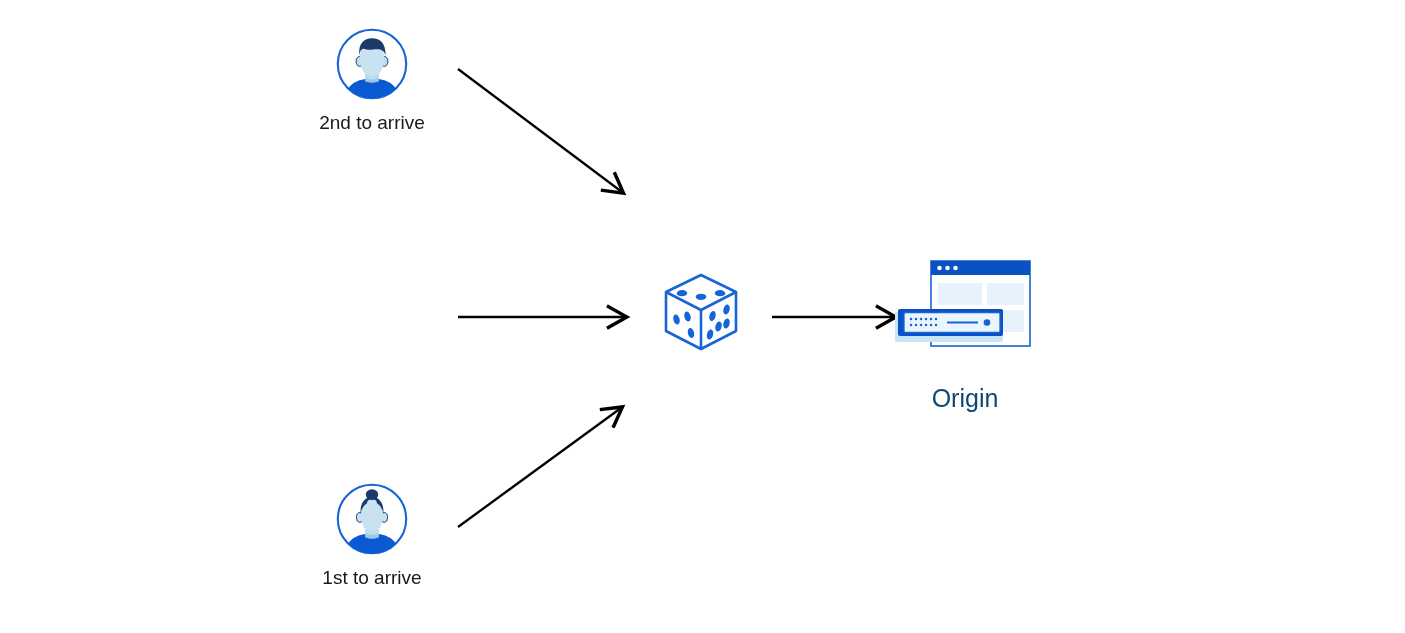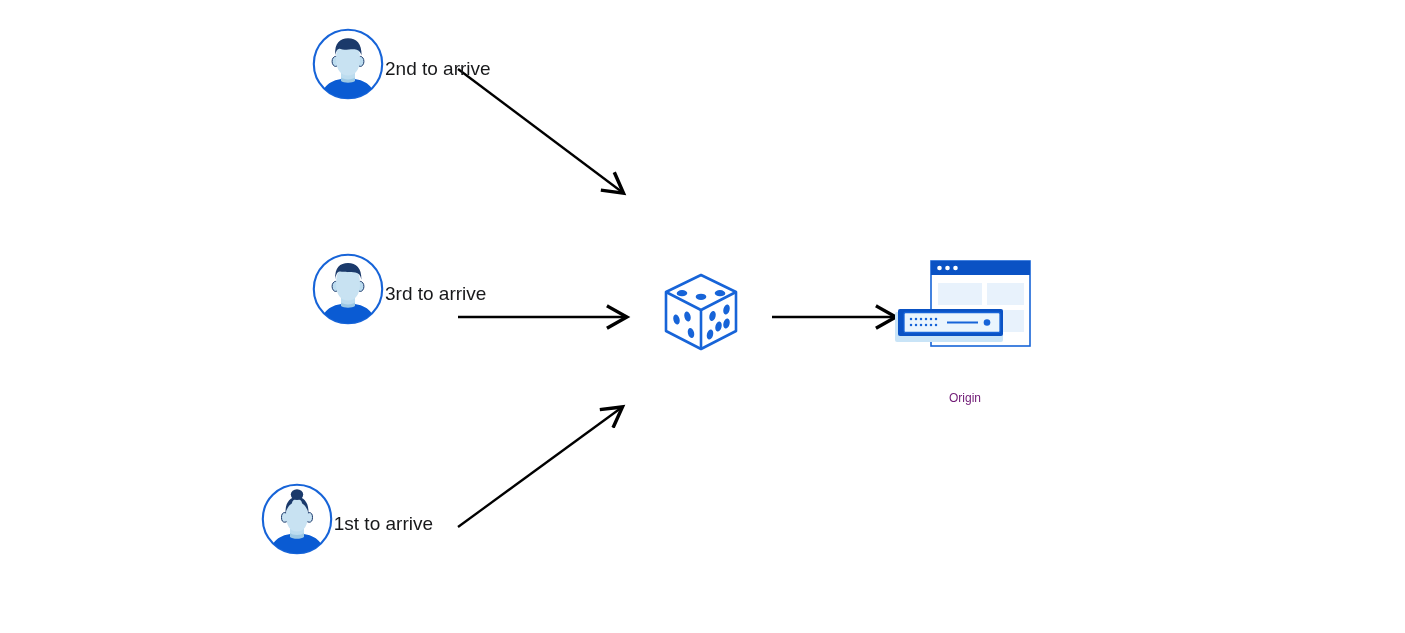--- a/index.html
+++ b/index.html
@@ -13,20 +13,21 @@
   #canvas {
     position: relative;
     width: 1405px;
     height: 633px;
     background: #ffffff;
     overflow: hidden;
   }
   .node {
     position: absolute;
     display: flex;
+    flex-direction: column;
     align-items: center;
   }
   .avatar {
     width: 74px;
     height: 74px;
   }
   .node-label {
     margin-top: 10px;
     font-size: 19px;
     line-height: 24px;
@@ -58,23 +59,23 @@
     align-items: center;
     width: 150px;
   }
   .origin-art {
     position: relative;
     width: 150px;
     height: 108px;
   }
   .origin-label {
     margin-top: 22px;
-    font-size: 12px;
+    font-size: 25px;
     line-height: 24px;
-    color: #701a75;
+    color: #0c4a6e;
     white-space: nowrap;
   }
 </style>
 </head>
 <body>
 
 <div id="canvas">
 
   <svg class="arrow-layer" viewBox="0 0 1405 633" width="1405" height="633">
     <defs>
@@ -104,42 +105,20 @@
           <ellipse cx="49.4" cy="34.4" rx="3.5" ry="5" fill="#bcdcef" stroke="#1b3a6b" stroke-width="1"></ellipse>
           <path d="M25 31.5 C25 19 30 14 37 14 C44 14 49 19 49 31.5 C49 43 44 48.5 37 48.5 C30 48.5 25 43 25 31.5 Z" fill="#c8e2f2"></path>
           <path d="M24.2 28 C23.4 16 29 11.2 37 11.2 C45.4 11.2 50.8 16.4 50.6 28.6 C49.4 24 46.6 22.4 43.6 22.2 C38.4 21.9 33 23.6 29.6 22 C27 20.8 25.4 23 24.2 28 Z" fill="#1b3a6b"></path>
           <path d="M30 50.6 C32.2 53 41.8 53 44 50.6 L44 54 C41.4 56.2 32.6 56.2 30 54 Z" fill="#9cc8e4"></path>
         </g>
       </svg>
     </div>
     <div class="node-label">2nd to arrive</div>
   </div>
 
-  <div class="node" style="left:311px; top:252px; width:122px;">
-    <div class="avatar">
-      <svg viewBox="0 0 74 74" width="74" height="74">
-        <defs>
-            <clipPath id="c2">
-              <circle cx="37" cy="37" r="34.2"></circle>
-            </clipPath>
-          </defs>
-        <circle cx="37" cy="37" r="34.2" fill="#ffffff" stroke="#1764d8" stroke-width="2.1"></circle>
-        <g clip-path="url(#c2)">
-          <path d="M8.5 75 C10 58.5 21 51.5 37 51.5 C53 51.5 64 58.5 65.5 75 Z" fill="#0a5bd3"></path>
-          <path d="M30 42 h14 v11 h-14 z" fill="#bcdcef"></path>
-          <ellipse cx="24.6" cy="34.4" rx="3.5" ry="5" fill="#bcdcef" stroke="#1b3a6b" stroke-width="1"></ellipse>
-          <ellipse cx="49.4" cy="34.4" rx="3.5" ry="5" fill="#bcdcef" stroke="#1b3a6b" stroke-width="1"></ellipse>
-          <path d="M25 31.5 C25 19 30 14 37 14 C44 14 49 19 49 31.5 C49 43 44 48.5 37 48.5 C30 48.5 25 43 25 31.5 Z" fill="#c8e2f2"></path>
-          <path d="M24.2 27.4 C23.6 15.6 29 11 37 11 C45.2 11 50.6 15.8 50.4 27.8 C49.6 23.4 47.6 21 44.4 20.6 C39 19.9 32.8 20.6 29.4 19.6 C26.8 18.8 25.2 21.6 24.2 27.4 Z" fill="#1b3a6b"></path>
-          <path d="M30 50.6 C32.2 53 41.8 53 44 50.6 L44 54 C41.4 56.2 32.6 56.2 30 54 Z" fill="#9cc8e4"></path>
-        </g>
-      </svg>
-    </div>
-    <div class="node-label">3rd to arrive</div>
-  </div>
 
   <div class="node" style="left:311px; top:482px; width:122px;justify-content:flex-end;">
     <div class="avatar">
       <svg viewBox="0 0 74 74" width="74" height="74">
         <defs>
             <clipPath id="c3">
               <circle cx="37" cy="37" r="34.2"></circle>
             </clipPath>
           </defs>
         <circle cx="37" cy="37" r="34.2" fill="#ffffff" stroke="#1764d8" stroke-width="2.1"></circle>

